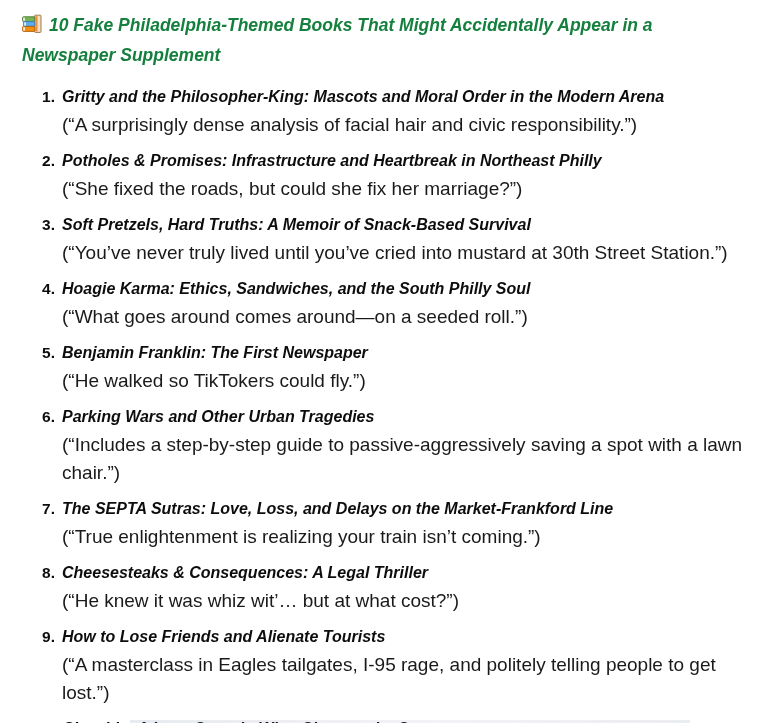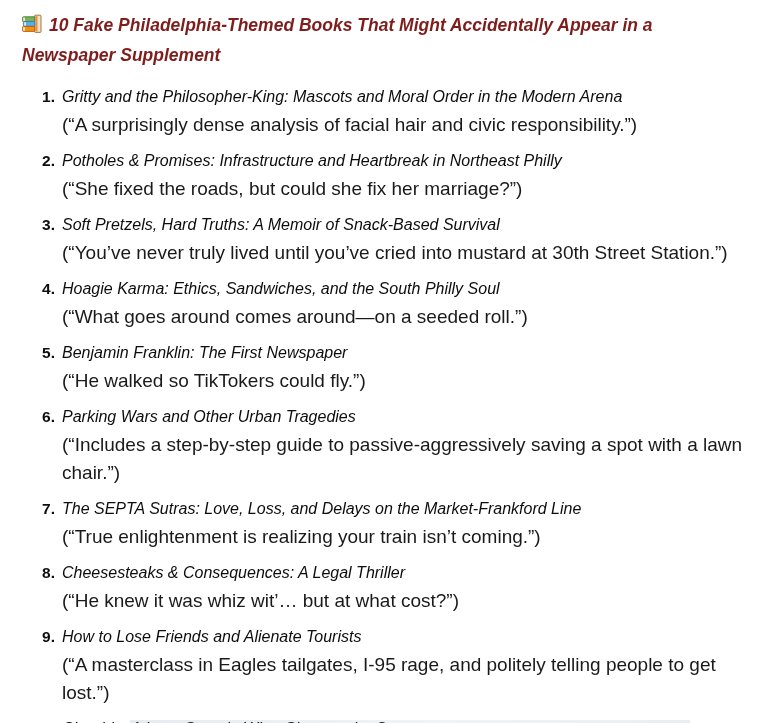--- a/index.html
+++ b/index.html
@@ -19,21 +19,21 @@
   .doc {
     padding: 10px 24px 0 22px;
   }
   h1.page-title {
     margin: 0 0 13px 0;
     max-width: 716px;
     font-size: 17.5px;
     line-height: 30px;
     font-weight: 700;
     font-style: italic;
-    color: #7f1d1d;
+    color: #15803d;
   }
   .emoji {
     display: inline-block;
     width: 20px;
     height: 20px;
     margin-right: 7px;
     vertical-align: -3px;
     font-style: normal;
   }
   ol.book-list {
@@ -53,21 +53,21 @@
     font-weight: 700;
     font-size: 15.5px;
     line-height: 28px;
     color: #0d0d0d;
   }
   .body-col {
     flex: 1 1 auto;
     min-width: 0;
   }
   .btitle {
-    font-weight: 400;
+    font-weight: 700;
     font-style: italic;
     font-size: 16px;
     line-height: 28px;
     color: #0d0d0d;
   }
   .quote {
     font-weight: 400;
     font-size: 19px;
     line-height: 28px;
     color: #1a1a1a;

